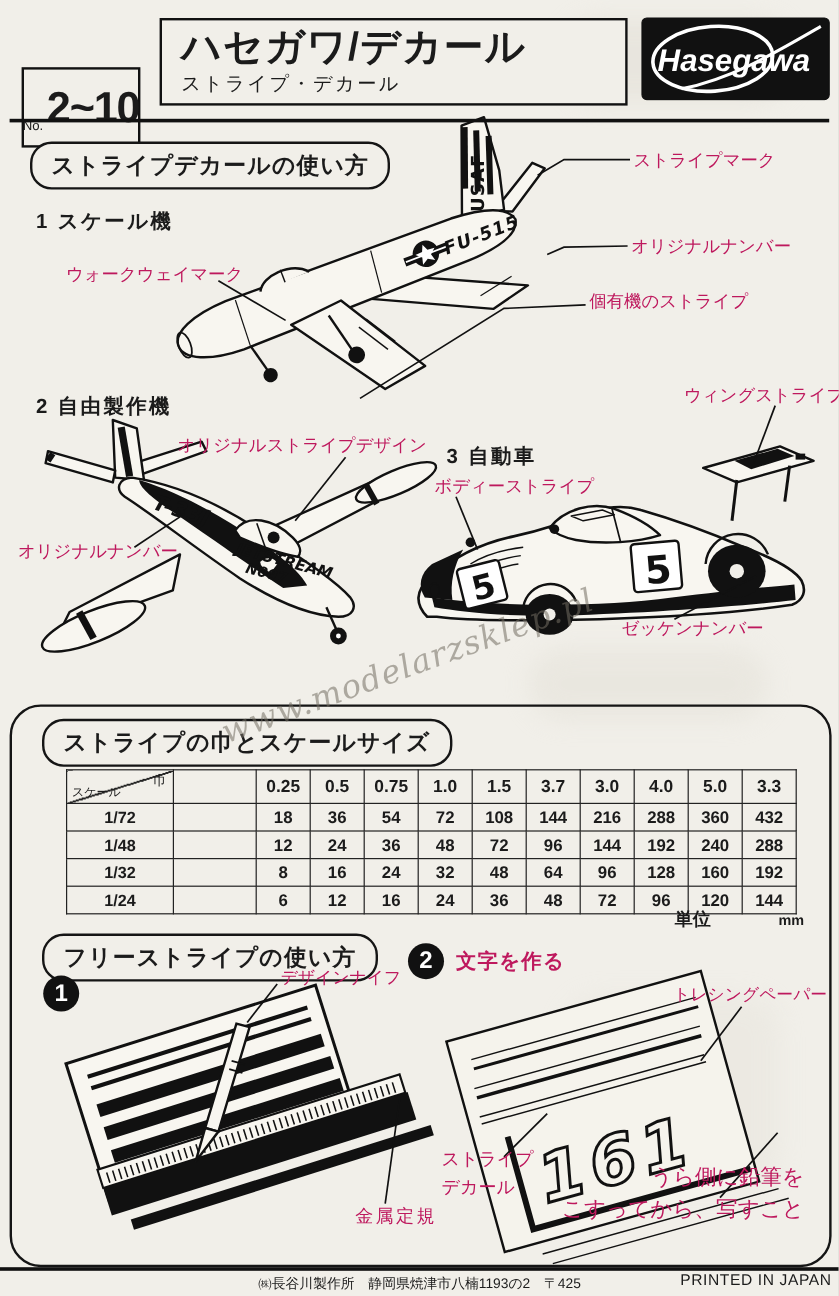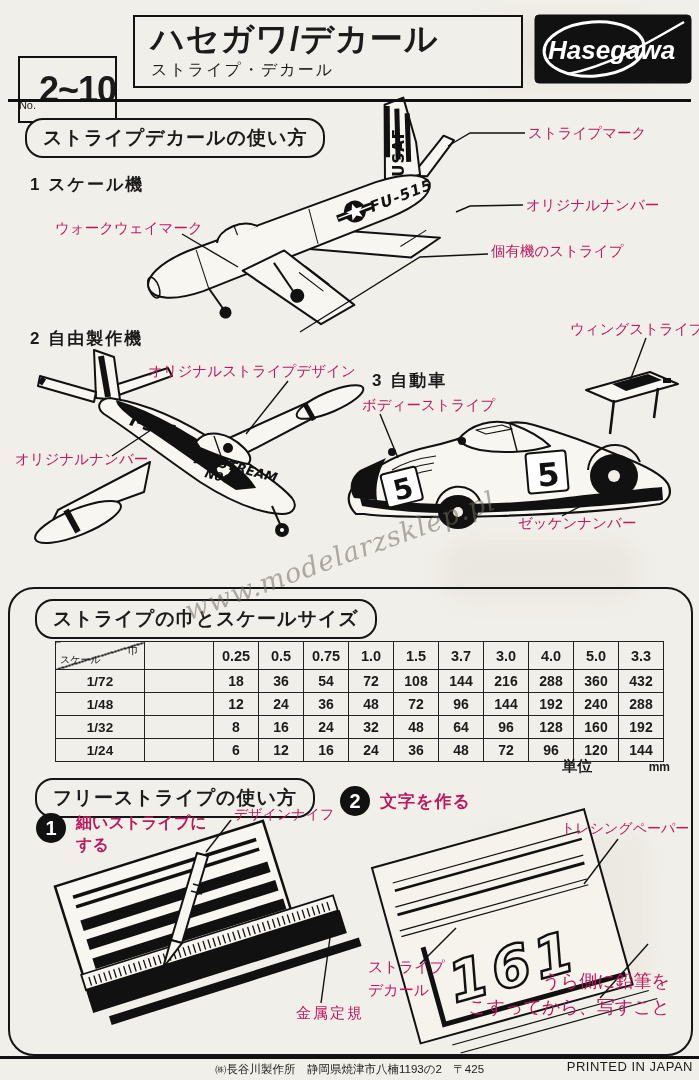--- a/index.html
+++ b/index.html
@@ -187,22 +187,20 @@
     </table>
 
   <div id="unit">
     <span class="u1">単位</span>
     <span class="u2">mm</span>
   </div>
 
   <div class="roundbox" style="left:35px;top:778px;">フリーストライプの使い方</div>
 
   <div class="badge" style="left:36px;top:813px;">1</div>
-  <div class="lbl pre bold" style="left:76px;top:812px;font-size:16px;line-height:1.35;white-space:pre-line;">細いストライプに
-する</div>
   <div class="lbl" style="left:234px;top:806px;font-size:14px;">デザインナイフ</div>
 
   <div class="badge" style="left:340px;top:786px;">2</div>
   <div class="lbl bold" style="left:380px;top:790px;font-size:17px;letter-spacing:1px;">文字を作る</div>
 
   <div class="lbl" style="left:561px;top:820px;font-size:14px;">トレシングペーパー</div>
   <div class="lbl pre" style="left:368px;top:956px;font-size:15px;line-height:1.5;">ストライプ
 デカール</div>
   <div class="lbl" style="left:296px;top:1004px;font-size:15px;letter-spacing:2px;">金属定規</div>
   <div class="lbl pre" style="left:440px;top:968px;width:230px;text-align:right;font-size:18px;line-height:1.45;">うら側に鉛筆を

